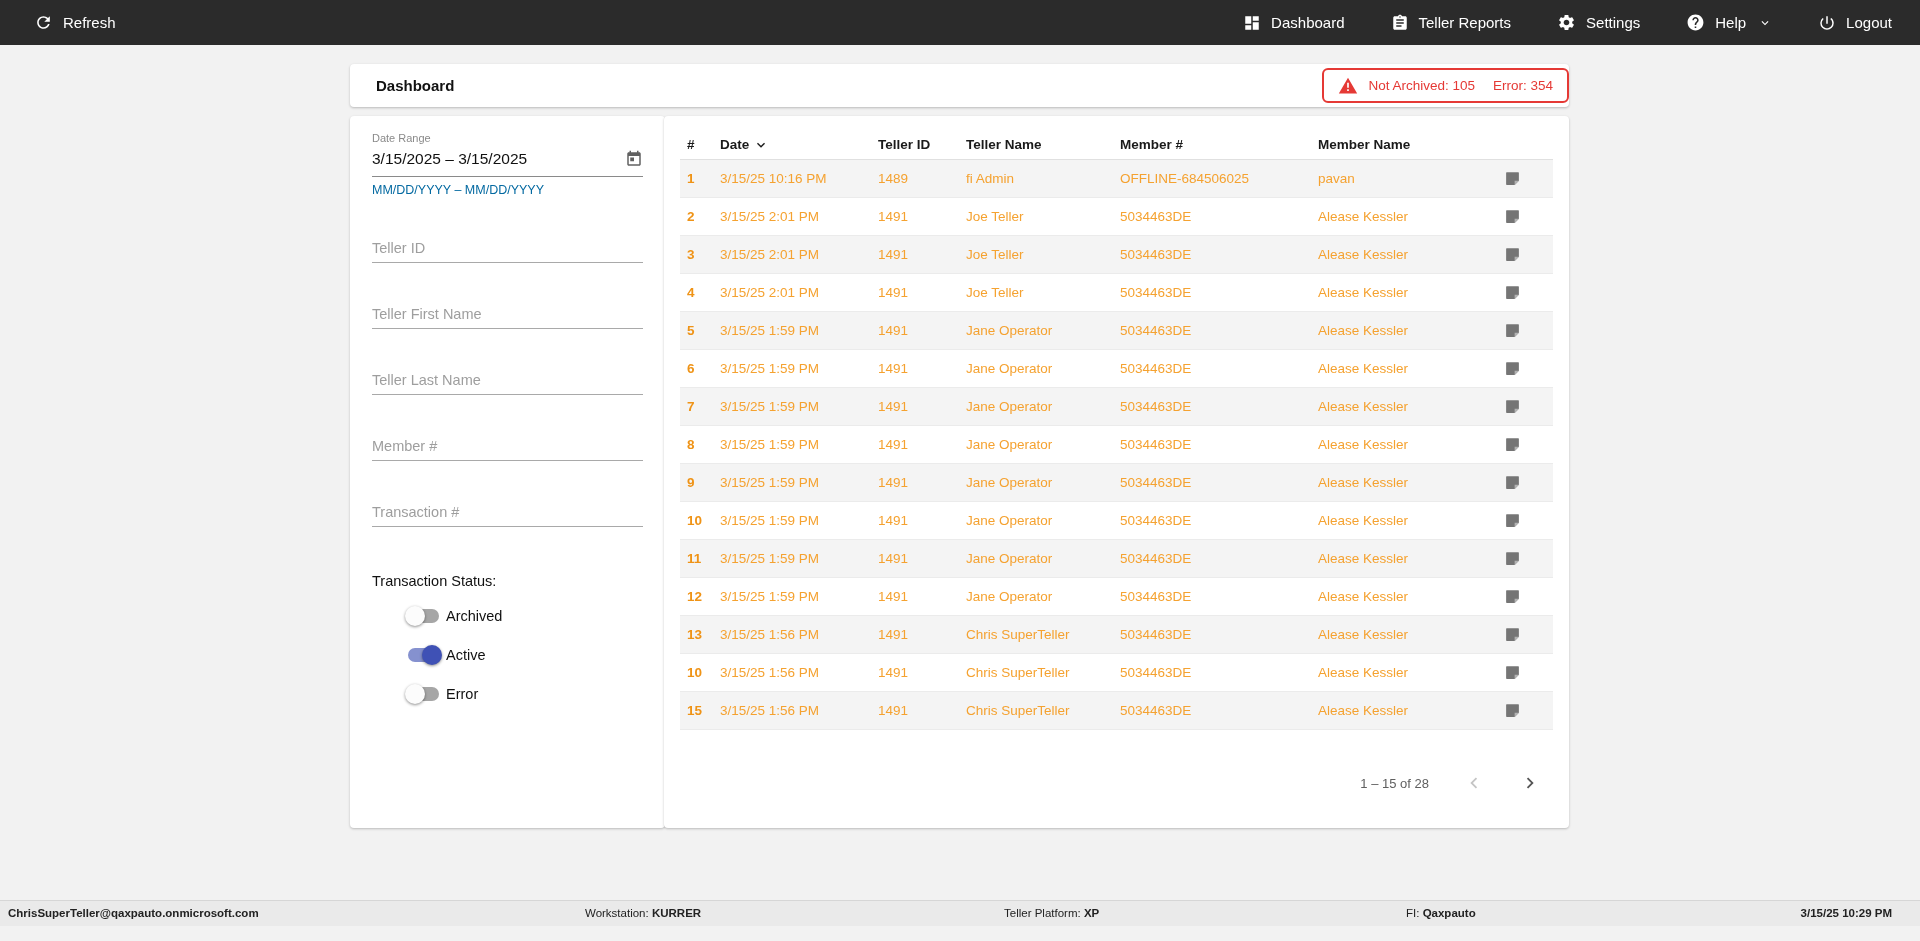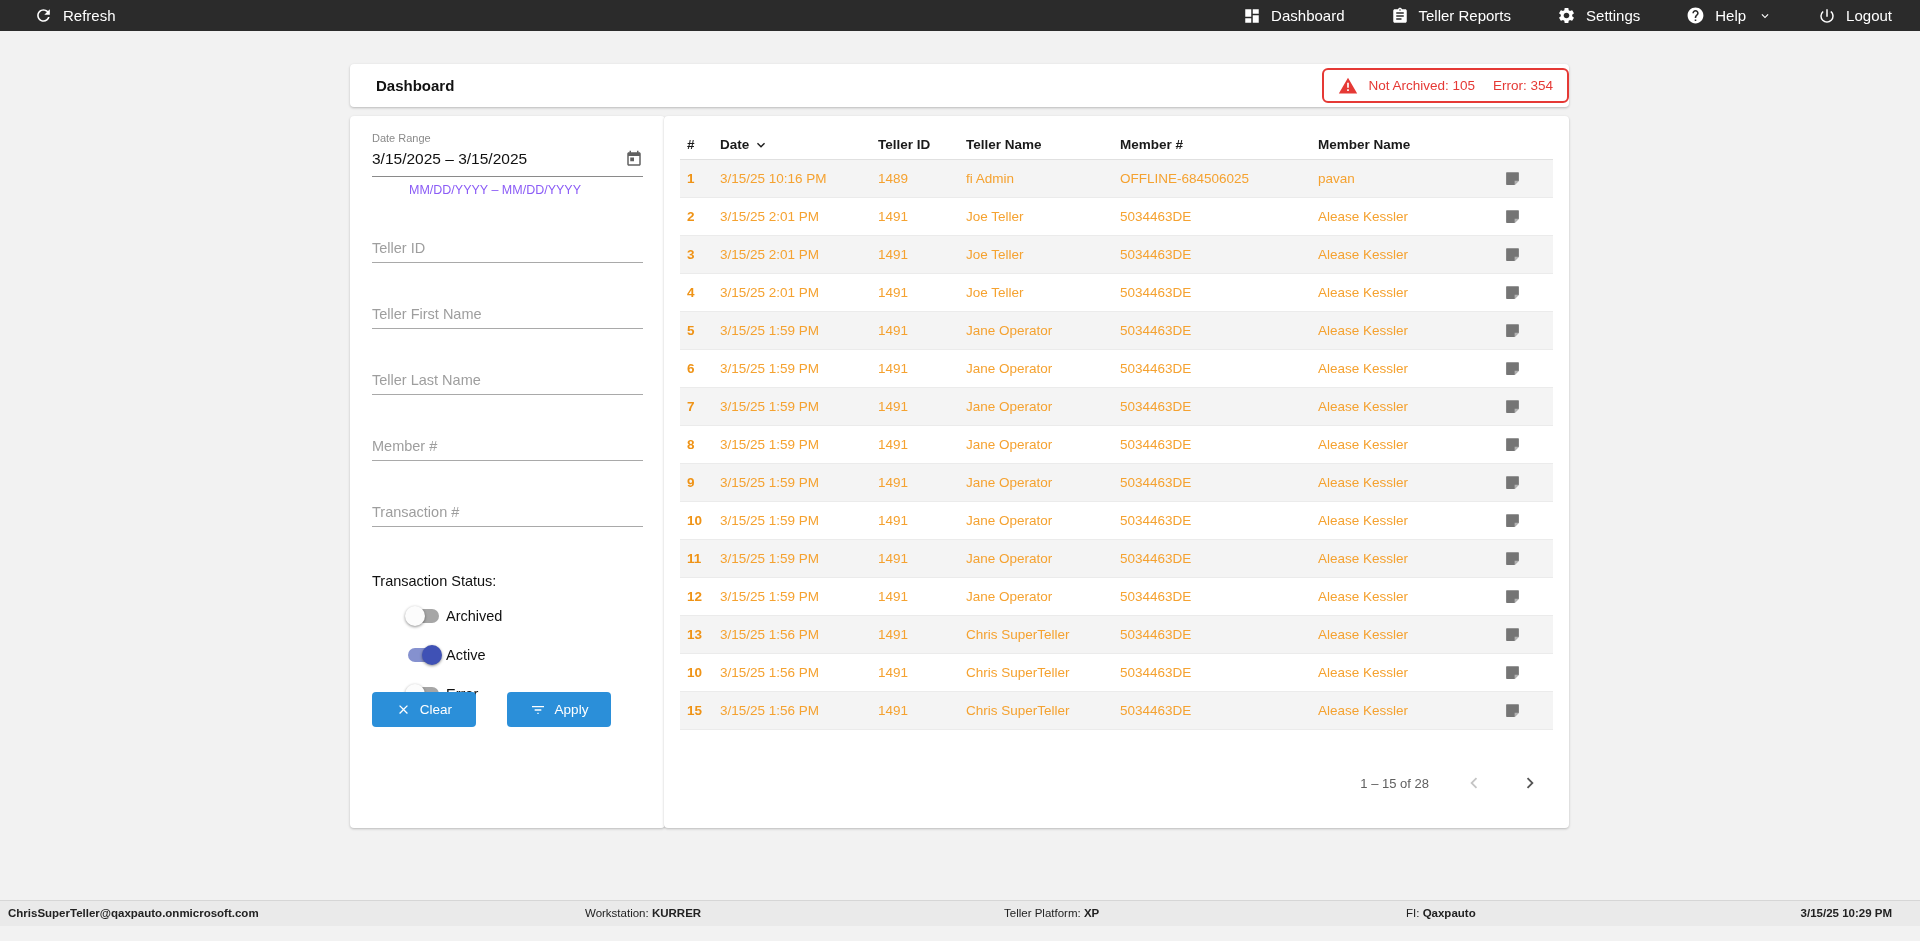--- a/index.html
+++ b/index.html
@@ -8,21 +8,21 @@
     font-family: "Liberation Sans", sans-serif;
     background:#f2f2f2;
     position:relative;
     overflow:hidden;
     color:#1e1e1e;
   }
   svg { display:block; }
 
   
   .topbar {
-    position:absolute; top:0; left:0; width:1920px; height:31px;
+    position:absolute; top:0; left:0; width:1920px; height:45px;
     background:#2b2b2b; color:#fff;
     display:flex; align-items:center; justify-content:space-between;
     padding:0 28px 0 34px;
   }
   .topbar-left, .topbar-right { display:flex; align-items:center; }
   .nav-item {
     display:flex; align-items:center; gap:10px;
     font-size:15px; color:#fff; cursor:pointer; white-space:nowrap;
   }
   .topbar-right .nav-item { margin-left:46px; }
@@ -46,21 +46,21 @@
   }
   .alert-badge .seg + .seg { margin-left:8px; }
 
   
   .filter-card { left:350px; top:116px; width:315px; height:712px; padding:16px 22px; }
   .dr-label { font-size:11px; color:#8a8a8a; }
   .dr-row { display:flex; align-items:center; justify-content:space-between;
     margin-top:6px; padding-bottom:8px; border-bottom:1px solid #8a8a8a; }
   .dr-value { font-size:15.5px; color:#111; }
   .dr-row svg { fill:#616161; }
-  .dr-helper { margin-top:6px; font-size:12.5px; color:#8b5cf6;margin-left:37px; }
+  .dr-helper { margin-top:6px; font-size:12.5px; color:#0369a1; }
 
   .filter-input-group { margin-top:41px; }
   .filter-input {
     width:100%; border:none; border-bottom:1px solid #a9a9a9; outline:none;
     font-family:"Liberation Sans", sans-serif;
     font-size:14.5px; color:#222; padding:2px 0 6px 0; background:transparent;
   }
   .filter-input::placeholder { color:#9e9e9e; opacity:1; }
 
   .status-label { margin-top:46px; font-size:14.5px; color:#111; }
@@ -243,38 +243,20 @@
     <span class="toggle-label">Active</span>
   </div>
   <div class="toggle-row">
     <div class="toggle">
       <div class="track"></div>
       <div class="thumb"></div>
     </div>
     <span class="toggle-label">Error</span>
   </div>
 
-  <div class="btn-row">
-    <button class="btn">
-      <span>
-        <svg width="15" height="15" viewBox="0 0 24 24">
-            <path d="M19 6.41 17.59 5 12 10.59 6.41 5 5 6.41 10.59 12 5 17.59 6.41 19 12 13.41 17.59 19 19 17.59 13.41 12z"></path>
-          </svg>
-      </span>
-      <span>Clear</span>
-    </button>
-    <button class="btn">
-      <span>
-        <svg width="16" height="16" viewBox="0 0 24 24">
-            <path d="M3 6h18v2H3zm4 5h10v2H7zm4 5h2v2h-2z"></path>
-          </svg>
-      </span>
-      <span>Apply</span>
-    </button>
-  </div>
 </div>
 
 <div class="card table-card">
   <div class="t-header">
     <div class="col-num">#</div>
     <div class="col-date">
       <span>Date</span>
       <span class="sort-icon">
         <svg width="16" height="16" viewBox="0 0 24 24" fill="#1a1a1a">
             <path d="M7.41 8.59 12 13.17l4.59-4.58L18 10l-6 6-6-6 1.41-1.41z"></path>

